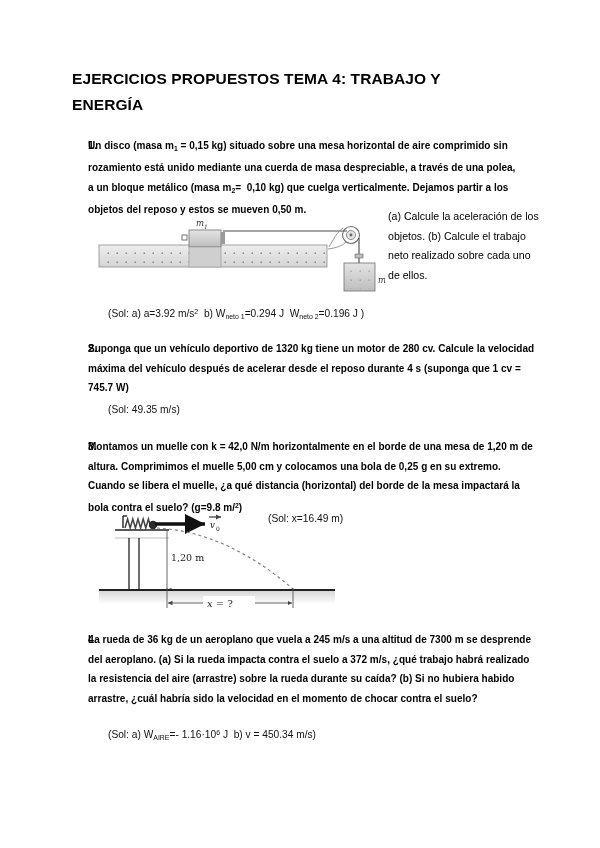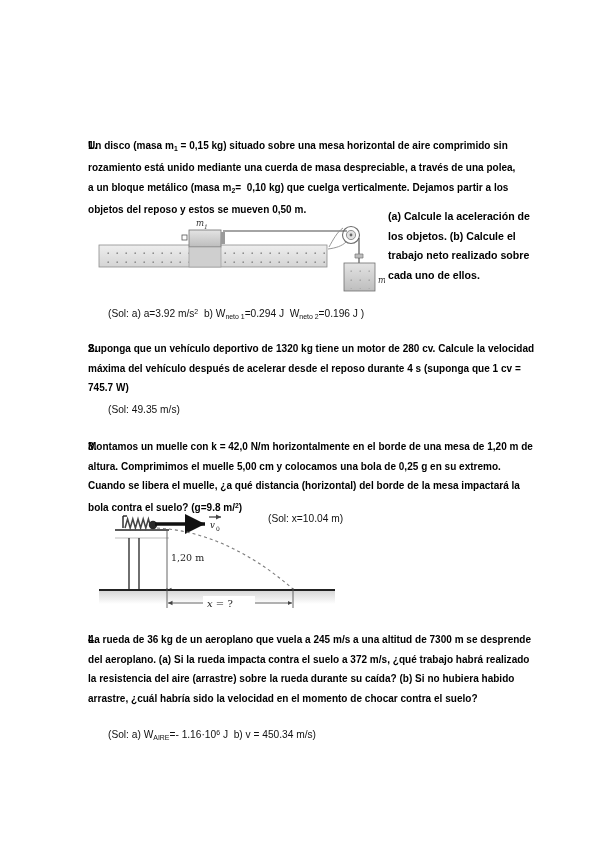--- a/index.html
+++ b/index.html
@@ -57,33 +57,36 @@
     position: absolute;
     left: 108px;
     font-size: 10.2px;
     font-weight: normal;
     line-height: 19px;
     color: #111;
   }
   .sidenote {
     position: absolute;
     font-size: 10.6px;
-    font-weight: bold;
+    font-weight: normal;
     line-height: 19.5px;
     width: 152px;
   }
   sub { font-size: 0.68em; vertical-align: -0.28em; }
   sup { font-size: 0.68em; vertical-align: 0.42em; }
   .fig { position: absolute; }
 </style>
 </head>
 <body>
 
 <div class="page">
 
+  <div class="title">
+    <span>EJERCICIOS PROPUESTOS TEMA 4: TRABAJO Y ENERGÍA</span>
+  </div>
 
   <div class="ex" style="top:136px;">
     <div class="num">1.</div>
     <div class="body-text" style="width:432px;">
       Un disco (masa m<sub>1</sub> = 0,15 kg) situado sobre una mesa horizontal de aire
       comprimido sin rozamiento está unido mediante una cuerda de masa despreciable,
       a través de una polea, a un bloque metálico (masa m<sub>2</sub>=&nbsp; 0,10 kg) que cuelga
       verticalmente. Dejamos partir a los objetos del reposo y estos se mueven 0,50 m.
     </div>
   </div>
@@ -153,21 +156,21 @@
     <div class="num">3.</div>
     <div class="body-text" style="width:448px;">
       Montamos un muelle con k = 42,0 N/m horizontalmente en el borde de una mesa
       de 1,20 m de altura. Comprimimos el muelle 5,00 cm y colocamos una bola de
       0,25 g en su extremo. Cuando se libera el muelle, ¿a qué distancia (horizontal) del
       borde de la mesa impactará la bola contra el suelo? (g=9.8 m/<sup>2</sup>)
     </div>
   </div>
 
   <div class="sol" style="left:268px; top:509px;">
-    <span>(Sol:  x=10.04 m)</span>
+    <span>(Sol:  x=16.49 m)</span>
   </div>
 
   <div class="fig" style="left:97px; top:508px; width:240px; height:118px;">
     <svg width="240" height="118" viewBox="0 0 240 118" xmlns="http://www.w3.org/2000/svg">
       <defs>
         <linearGradient id="floorg" x1="0" y1="0" x2="0" y2="1">
           <stop offset="0%" stop-color="#d8d8d8"></stop>
           <stop offset="100%" stop-color="#ffffff"></stop>
         </linearGradient>
         <marker id="arrowR" markerWidth="7" markerHeight="7" refX="6" refY="3" orient="auto">

